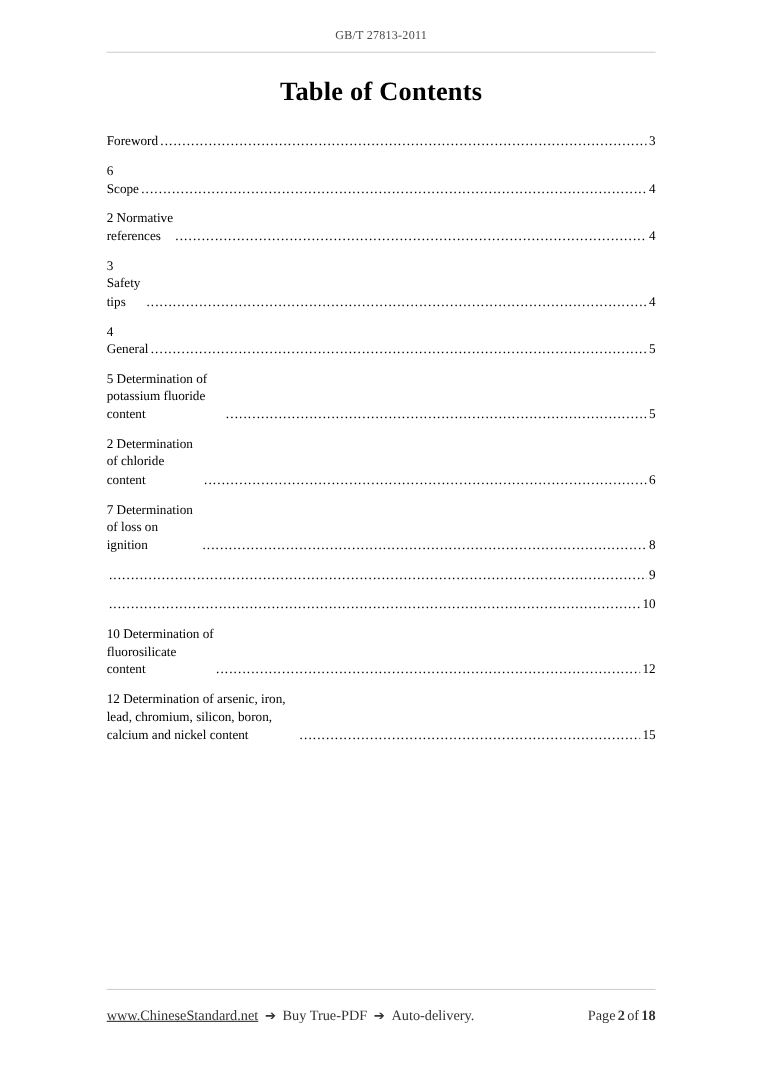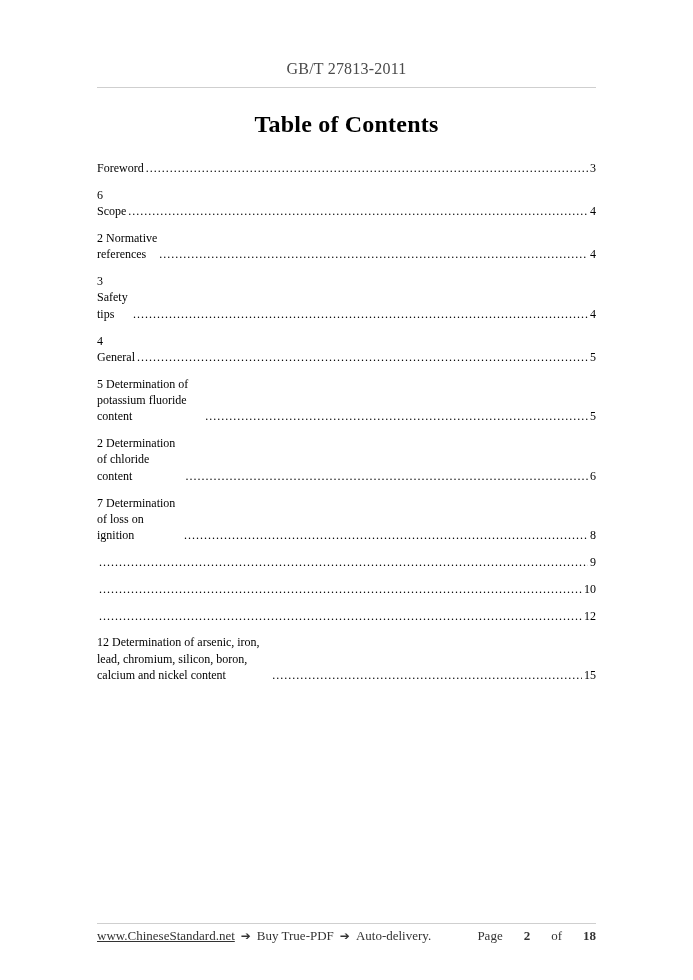--- a/index.html
+++ b/index.html
@@ -14,26 +14,25 @@
   }
   .page {
     position: relative;
     width: 693px;
     height: 980px;
   }
   .content {
     margin: 0 97px;
   }
   .doc-header {
-    padding-top: 36px;
+    padding-top: 26px;
     text-align: center;
-    font-size: 16px;
+    font-size: 11px;
     color: #4a4a4a;
     letter-spacing: 0.2px;
-    margin-top: 24px;
   }
   .header-rule {
     border: none;
     border-top: 1px solid #cfcfcf;
     margin-top: 9px;
   }
   .toc-title {
     text-align: center;
     font-size: 24px;
     font-weight: bold;
@@ -68,21 +67,21 @@
   .toc-page {
     flex: 0 0 auto;
     text-align: right;
   }
   .footer {
     position: absolute;
     left: 97px;
     right: 97px;
     top: 899px;
     border-top: 1px solid #cfcfcf;
-    padding-top: 4px;
+    padding-top: 15px;
     display: flex;
     justify-content: space-between;
     align-items: baseline;
     font-size: 13px;
     color: #333333;
   }
   .footer-left {
     display: flex;
     align-items: baseline;
     gap: 6px;
@@ -93,21 +92,21 @@
     cursor: pointer;
   }
   .arrow-glyph {
     font-family: "DejaVu Sans", sans-serif;
     font-size: 12px;
     color: #333333;
   }
   .footer-right {
     display: flex;
     align-items: flex-start;
-    gap: 21px;
+    gap: 2px;
   }
   .pagenum-bold {
     font-weight: bold;
   }
 </style>
 </head>
 <body>
 
 <div class="page">
 
@@ -171,20 +170,21 @@
         <span class="toc-dots"></span>
         <span class="toc-page">9</span>
       </div>
 
       <div class="toc-entry">
         <span class="toc-dots"></span>
         <span class="toc-page">10</span>
       </div>
 
       <div class="toc-entry">
+        <span class="toc-label">10 Determination of fluorosilicate content</span>
         <span class="toc-dots"></span>
         <span class="toc-page">12</span>
       </div>
 
 
       <div class="toc-entry">
         <span class="toc-label">12 Determination of arsenic, iron, lead, chromium, silicon, boron, calcium and nickel content</span>
         <span class="toc-dots"></span>
         <span class="toc-page">15</span>
       </div>

